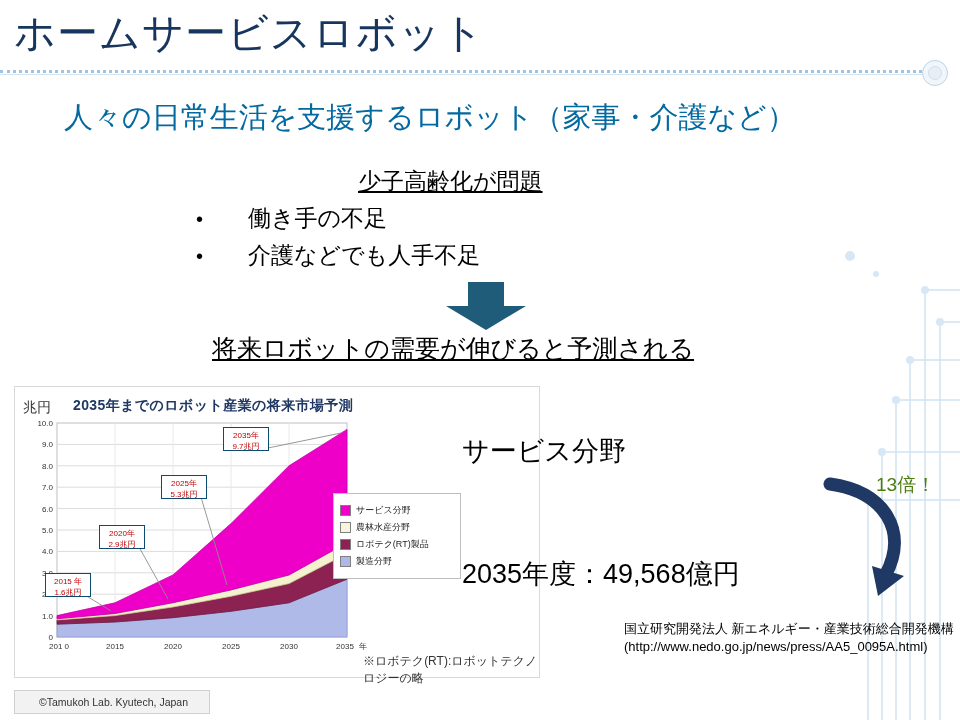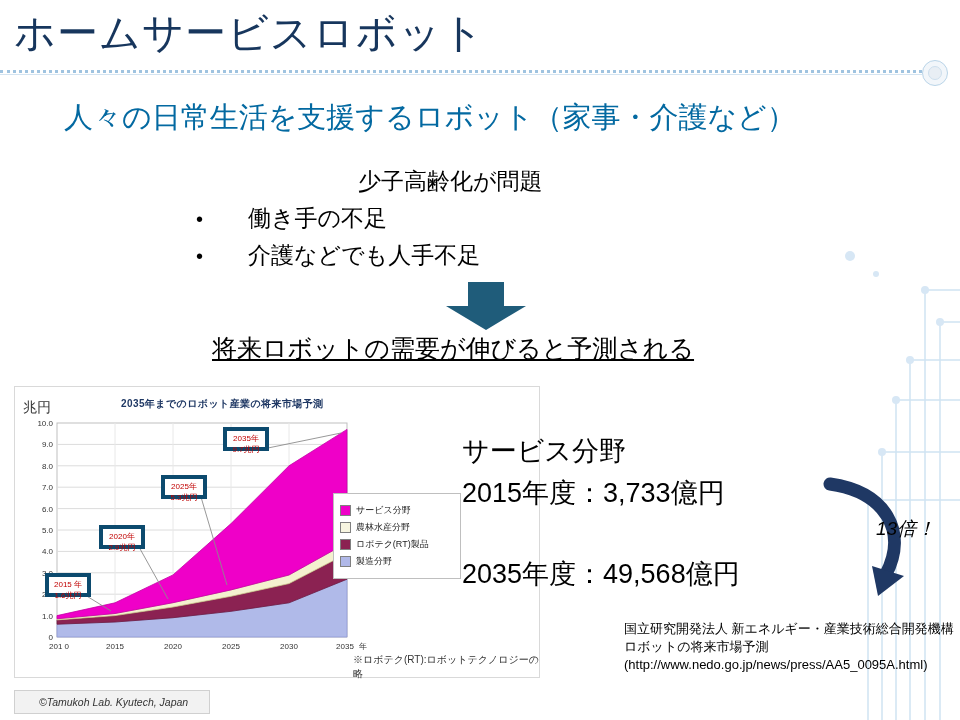--- a/index.html
+++ b/index.html
@@ -85,20 +85,21 @@
     font-size: 29px;
     color: #0369a1;
     white-space: nowrap;
   }
   .sub-head {
     position: absolute;
     left: 358px;
     top: 166px;
     font-size: 23px;
     color: #000;
+    text-decoration: underline;
     white-space: nowrap;
   }
   .bullets {
     position: absolute;
     left: 196px;
     top: 200px;
   }
   .bullet {
     font-size: 23px;
     color: #000;
@@ -141,25 +142,24 @@
     position: absolute;
     left: 462px;
     top: 556px;
     font-size: 27px;
     color: #000;
     white-space: nowrap;
   }
   .multiplier {
     position: absolute;
     left: 876px;
-    top: 516px;
+    top: 472px;
     font-size: 19px;
-    color: #000000;
-    white-space: nowrap;
-    font-style: italic;
+    color: #4d7c0f;
+    white-space: nowrap;
   }
   .curve-arrow {
     position: absolute;
     left: 812px;
     top: 470px;
   }
   .source {
     position: absolute;
     left: 584px;
     top: 620px;
@@ -184,36 +184,35 @@
     position: absolute;
     left: 8px;
     top: 12px;
     font-size: 14px;
     color: #333;
   }
   .chart-title {
     position: absolute;
     left: 58px;
     top: 10px;
-    font-size: 10px;
+    font-size: 14px;
     color: #1f3864;
     font-weight: bold;
     letter-spacing: 0.4px;
-    margin-left: 48px;
   }
   .chart-svg {
     position: absolute;
     left: 0;
     top: 0;
   }
   .chart-note {
     position: absolute;
-    left: 338px;
+    left: 348px;
     top: 266px;
-    font-size: 10px;
+    font-size: 12px;
     color: #333;
   }
   .legend {
     position: absolute;
     left: 318px;
     top: 106px;
     width: 128px;
     border: 1px solid #bfbfbf;
     background: #fff;
     padding: 6px 6px;
@@ -230,21 +229,21 @@
     width: 9px;
     height: 9px;
     border: 1px solid #808080;
     margin-right: 5px;
     flex: 0 0 auto;
   }
 
   
   .callout {
     position: absolute;
-    border: 4px solid #0c4a6e;
+    border: 1px solid #0c4a6e;
     background: #ffffff;
     font-size: 8px;
     color: #c00000;
     line-height: 11px;
     text-align: center;
     padding: 2px 3px;
     box-sizing: border-box;
     white-space: nowrap;
   }
 
@@ -256,21 +255,20 @@
     width: 196px;
     height: 24px;
     background: #f2f2f2;
     border: 1px solid #d0d0d0;
     font-size: 10.5px;
     color: #333;
     display: flex;
     align-items: center;
     padding-left: 24px;
     box-sizing: border-box;
-    font-style: italic;
   }
 </style>
 </head>
 <body>
 
 <div class="slide">
 
   <svg class="circuit" viewBox="0 0 130 660">
     <g stroke="#cfe3f2" stroke-width="1.5" fill="none">
       <path d="M130 230 L95 230 L95 660"></path>
@@ -419,32 +417,30 @@
         <span class="legend-swatch" style="background:#b0b8e8"></span>
         <span>製造分野</span>
       </div>
     </div>
 
     <div class="chart-note">※ロボテク(RT):ロボットテクノロジーの略</div>
   </div>
 
   <div class="svc-block">
     <div>サービス分野</div>
-    <div>2015年度：3,733億円</div>
   </div>
   <div class="fy2035">2035年度：49,568億円</div>
 
   <svg class="curve-arrow" width="112" height="136" viewBox="0 0 112 136">
     <path d="M18 14 C74 22, 96 62, 74 104" stroke="#1f3864" stroke-width="13" fill="none" stroke-linecap="round"></path>
     <polygon points="60,96 92,106 66,126" fill="#1f3864"></polygon>
   </svg>
 
   <div class="multiplier">13倍！</div>
 
   <div class="source">
     <div>国立研究開発法人 新エネルギー・産業技術総合開発機構</div>
-    <div>ロボットの将来市場予測</div>
     <div>(http://www.nedo.go.jp/news/press/AA5_0095A.html)</div>
   </div>
 
   <div class="footer">©Tamukoh Lab. Kyutech, Japan</div>
 
 </div>
 
 </body></html>

